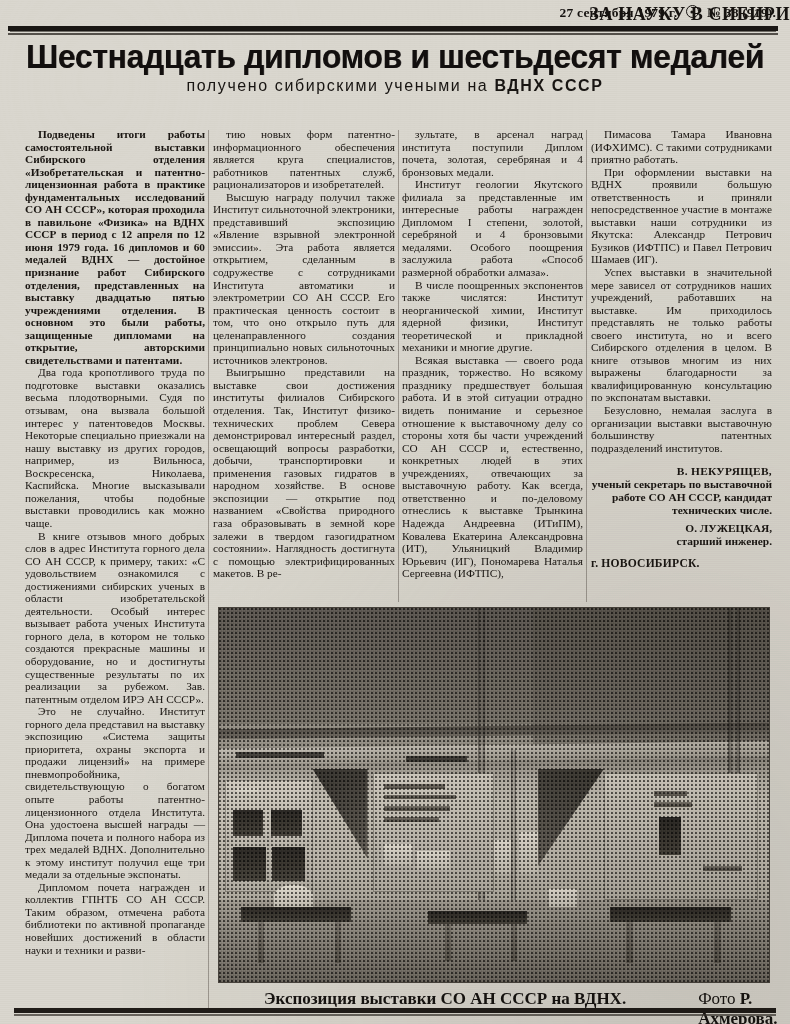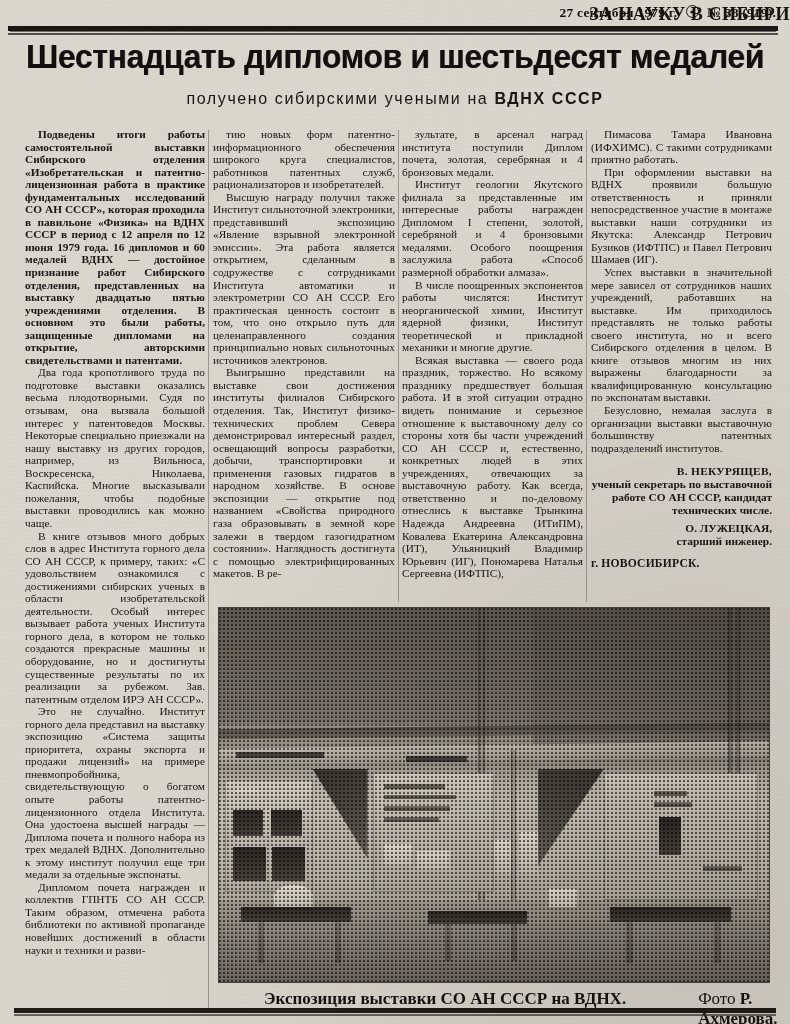--- a/index.html
+++ b/index.html
@@ -104,21 +104,21 @@
     transform: scaleX(0.97);
     color: #141110;
     text-shadow: 0.5px 0 0 rgba(20,17,16,.6);
   }
   #subhead {
     text-align: center;
     font-family: "Liberation Sans", sans-serif;
     font-weight: bold;
     font-size: 16px;
     letter-spacing: 1.6px;
-    margin-top: 16px;
+    margin-top: 3px;
     color: #1a1714;
   }
   #subhead .plain {
     font-weight: normal;
   }
 
   
   .col {
     position: absolute;
     font-family: "Liberation Serif", serif;
@@ -299,29 +299,29 @@
 
   <div class="col" id="col1">
     <p class="lead">Подведены итоги работы самостоятельной выставки Сибирского отделения «Изобретательская и патентно-лицензионная работа в практике фундаментальных исследований СО АН СССР», которая проходила в павильоне «Физика» на ВДНХ СССР в период с 12 апреля по 12 июня 1979 года. 16 дипломов и 60 медалей ВДНХ — достойное признание работ Сибирского отделения, представленных на выставку двадцатью пятью учреждениями отделения. В основном это были работы, защищенные дипломами на открытие, авторскими свидетельствами и патентами.</p>
     <p>Два года кропотливого труда по подготовке выставки оказались весьма плодотворными. Судя по отзывам, она вызвала большой интерес у патентоведов Москвы. Некоторые специально приезжали на нашу выставку из других городов, например, из Вильнюса, Воскресенска, Николаева, Каспийска. Многие высказывали пожелания, чтобы подобные выставки проводились как можно чаще.</p>
     <p>В книге отзывов много добрых слов в адрес Института горного дела СО АН СССР, к примеру, таких: «С удовольствием ознакомился с достижениями сибирских ученых в области изобретательской деятельности. Особый интерес вызывает работа ученых Института горного дела, в котором не только создаются прекрасные машины и оборудование, но и достигнуты существенные результаты по их реализации за рубежом. Зав. патентным отделом ИРЭ АН СССР».</p>
     <p>Это не случайно. Институт горного дела представил на выставку экспозицию «Система защиты приоритета, охраны экспорта и продажи лицензий» на примере пневмопробойника, свидетельствующую о богатом опыте работы патентно-лицензионного отдела Института. Она удостоена высшей награды — Диплома почета и полного набора из трех медалей ВДНХ. Дополнительно к этому институт получил еще три медали за отдельные экспонаты.</p>
     <p>Дипломом почета награжден и коллектив ГПНТБ СО АН СССР. Таким образом, отмечена работа библиотеки по активной пропаганде новейших достижений в области науки и техники и разви-</p>
   </div>
 
   <div class="col" id="col2">
-    <p>тию новых форм патентно-информационного обеспечения широкого круга специалистов, работников патентных служб, рационализаторов и изобретателей.</p>
+    <p>тию новых форм патентно-информационного обеспечения является круга специалистов, работников патентных служб, рационализаторов и изобретателей.</p>
     <p>Высшую награду получил также Институт сильноточной электроники, представивший экспозицию «Явление взрывной электронной эмиссии». Эта работа является открытием, сделанным в содружестве с сотрудниками Института автоматики и электрометрии СО АН СССР. Его практическая ценность состоит в том, что оно открыло путь для целенаправленного создания принципиально новых сильноточных источников электронов.</p>
     <p>Выигрышно представили на выставке свои достижения институты филиалов Сибирского отделения. Так, Институт физико-технических проблем Севера демонстрировал интересный раздел, освещающий вопросы разработки, добычи, транспортировки и применения газовых гидратов в народном хозяйстве. В основе экспозиции — открытие под названием «Свойства природного газа образовывать в земной коре залежи в твердом газогидратном состоянии». Наглядность достигнута с помощью электрифицированных макетов. В ре-</p>
   </div>
 
   <div class="col" id="col3">
     <p>зультате, в арсенал наград института поступили Диплом почета, золотая, серебряная и 4 бронзовых медали.</p>
     <p>Институт геологии Якутского филиала за представленные им интересные работы награжден Дипломом I степени, золотой, серебряной и 4 бронзовыми медалями. Особого поощрения заслужила работа «Способ размерной обработки алмаза».</p>
-    <p>В числе поощренных экспонентов работы числятся: Институт неорганической химии, Институт ядерной физики, Институт теоретической и прикладной механики и многие другие.</p>
+    <p>В числе поощренных экспонентов также числятся: Институт неорганической химии, Институт ядерной физики, Институт теоретической и прикладной механики и многие другие.</p>
     <p>Всякая выставка — своего рода праздник, торжество. Но всякому празднику предшествует большая работа. И в этой ситуации отрадно видеть понимание и серьезное отношение к выставочному делу со стороны хотя бы части учреждений СО АН СССР и, естественно, конкретных людей в этих учреждениях, отвечающих за выставочную работу. Как всегда, ответственно и по-деловому отнеслись к выставке Трынкина Надежда Андреевна (ИТиПМ), Ковалева Екатерина Александровна (ИТ), Ульяницкий Владимир Юрьевич (ИГ), Пономарева Наталья Сергеевна (ИФТПС),</p>
   </div>
 
   <div class="col" id="col4">
     <p>Пимасова Тамара Ивановна (ИФХИМС). С такими сотрудниками приятно работать.</p>
     <p>При оформлении выставки на ВДНХ проявили большую ответственность и приняли непосредственное участие в монтаже выставки наши сотрудники из Якутска: Александр Петрович Бузиков (ИФТПС) и Павел Петрович Шамаев (ИГ).</p>
     <p>Успех выставки в значительной мере зависел от сотрудников наших учреждений, работавших на выставке. Им приходилось представлять не только работы своего института, но и всего Сибирского отделения в целом. В книге отзывов многим из них выражены благодарности за квалифицированную консультацию по экспонатам выставки.</p>
     <p>Безусловно, немалая заслуга в организации выставки выставочную большинству патентных подразделений институтов.</p>
 
     <div class="byline">

